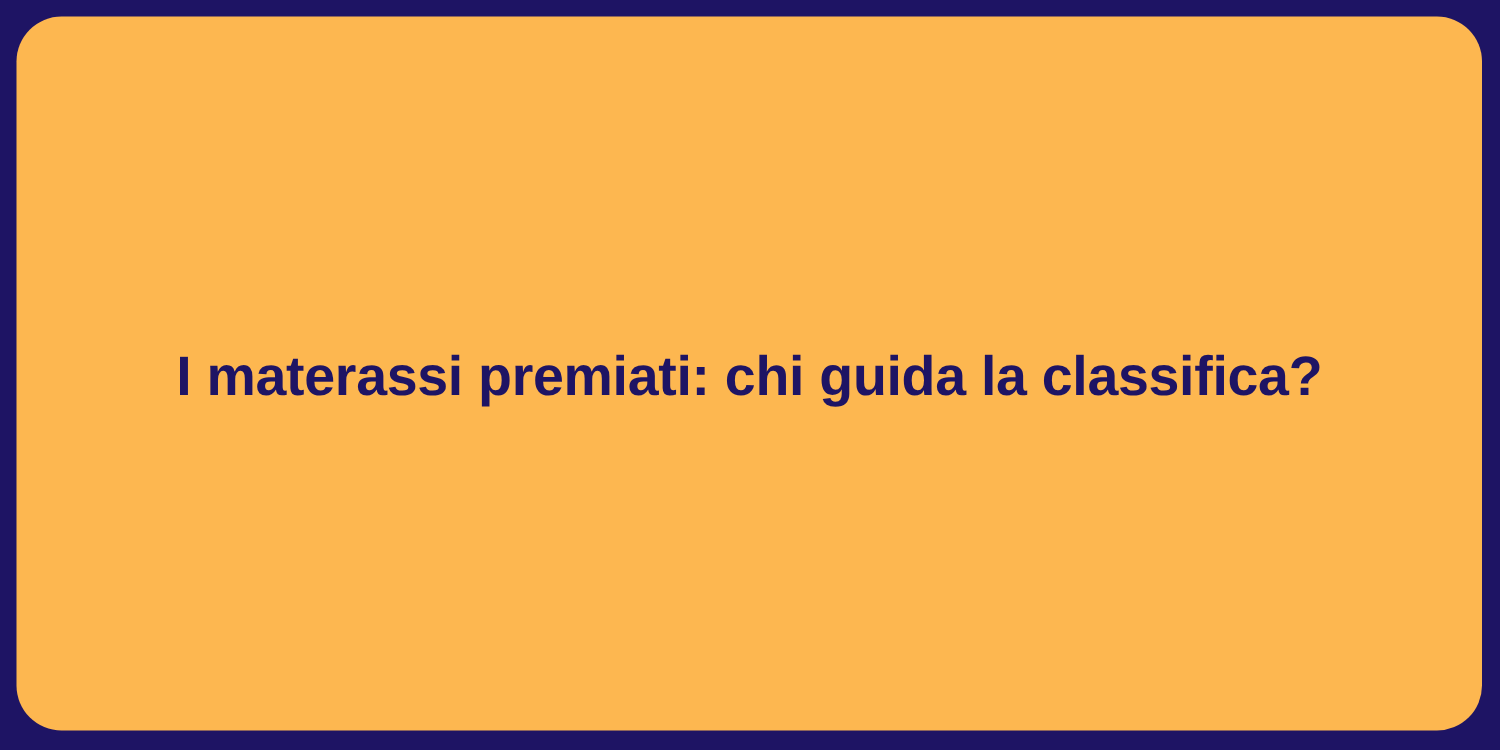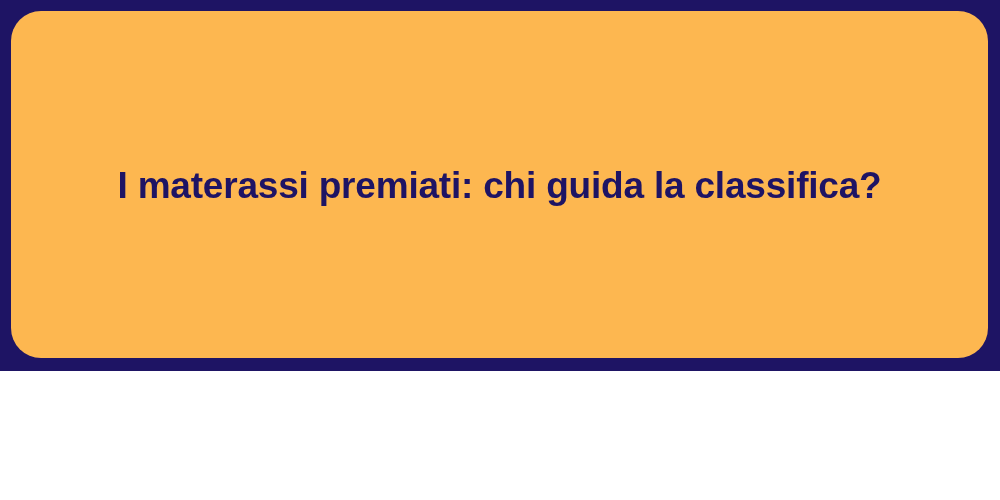--- a/index.html
+++ b/index.html
@@ -11,21 +11,21 @@
   body {
     width: 1000px;
     height: 500px;
     overflow: hidden;
     font-family: "Liberation Sans", sans-serif;
   }
 
   #card-frame {
     position: relative;
     width: 1000px;
-    height: 371px;
+    height: 500px;
     box-sizing: border-box;
     background: #1e1464;           
     display: flex;
     align-items: center;
     justify-content: center;
     padding: 11px 12px 13px 11px;  
   }
 
   #card-panel {
     position: relative;

